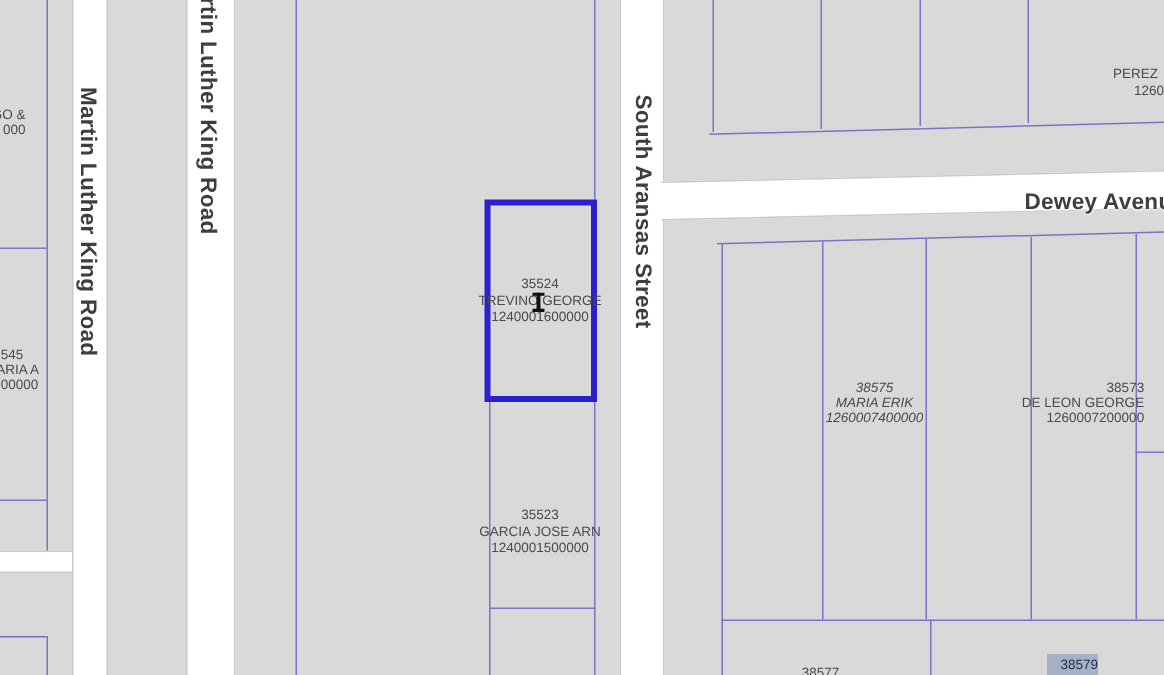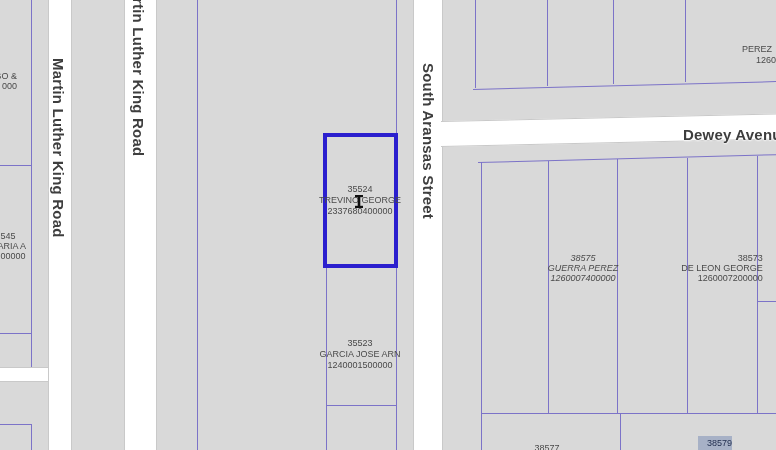--- a/index.html
+++ b/index.html
@@ -92,30 +92,30 @@
   <div class="selected-parcel"></div>
 
   <div class="street-label vert" style="left:50px; top:58px;">Martin Luther King Road</div>
   <div class="street-label vert" style="left:130px; top:-2px;">rtin Luther King Road</div>
   <div class="street-label vert" style="left:420px; top:63px;">South Aransas Street</div>
   <div class="street-label" style="left:683px; top:126px;">Dewey Avenue</div>
 
   <div class="parcel-label lbl-selected">
     <span>35524</span>
     <span>TREVINO GEORGE</span>
-    <span>2337680400000</span>
+    <span>1240001600000</span>
   </div>
   <div class="parcel-label lbl-garcia">
     <span>35523</span>
     <span>GARCIA JOSE ARN</span>
     <span>1240001500000</span>
   </div>
   <div class="parcel-label lbl-guerra">
     <span>38575</span>
-    <span>GUERRA PEREZ</span>
+    <span>MARIA ERIK</span>
     <span>1260007400000</span>
   </div>
   <div class="parcel-label lbl-deleon">
     <span>38573</span>
     <span>DE LEON GEORGE</span>
     <span>1260007200000</span>
   </div>
   <div class="parcel-label lbl-perez">
     <span>PEREZ</span>
     <span class="indent">1260</span>

